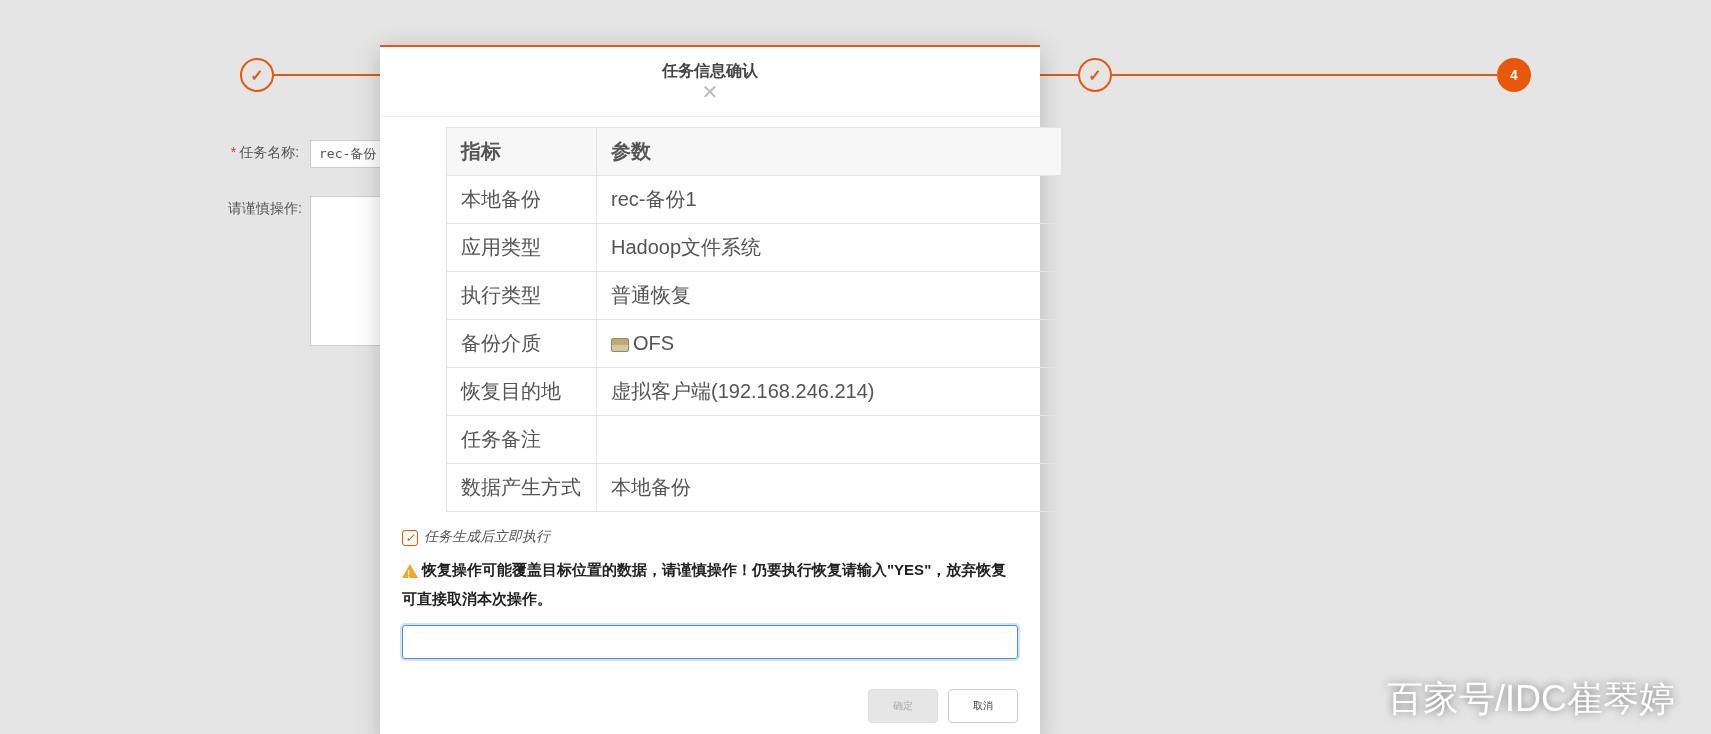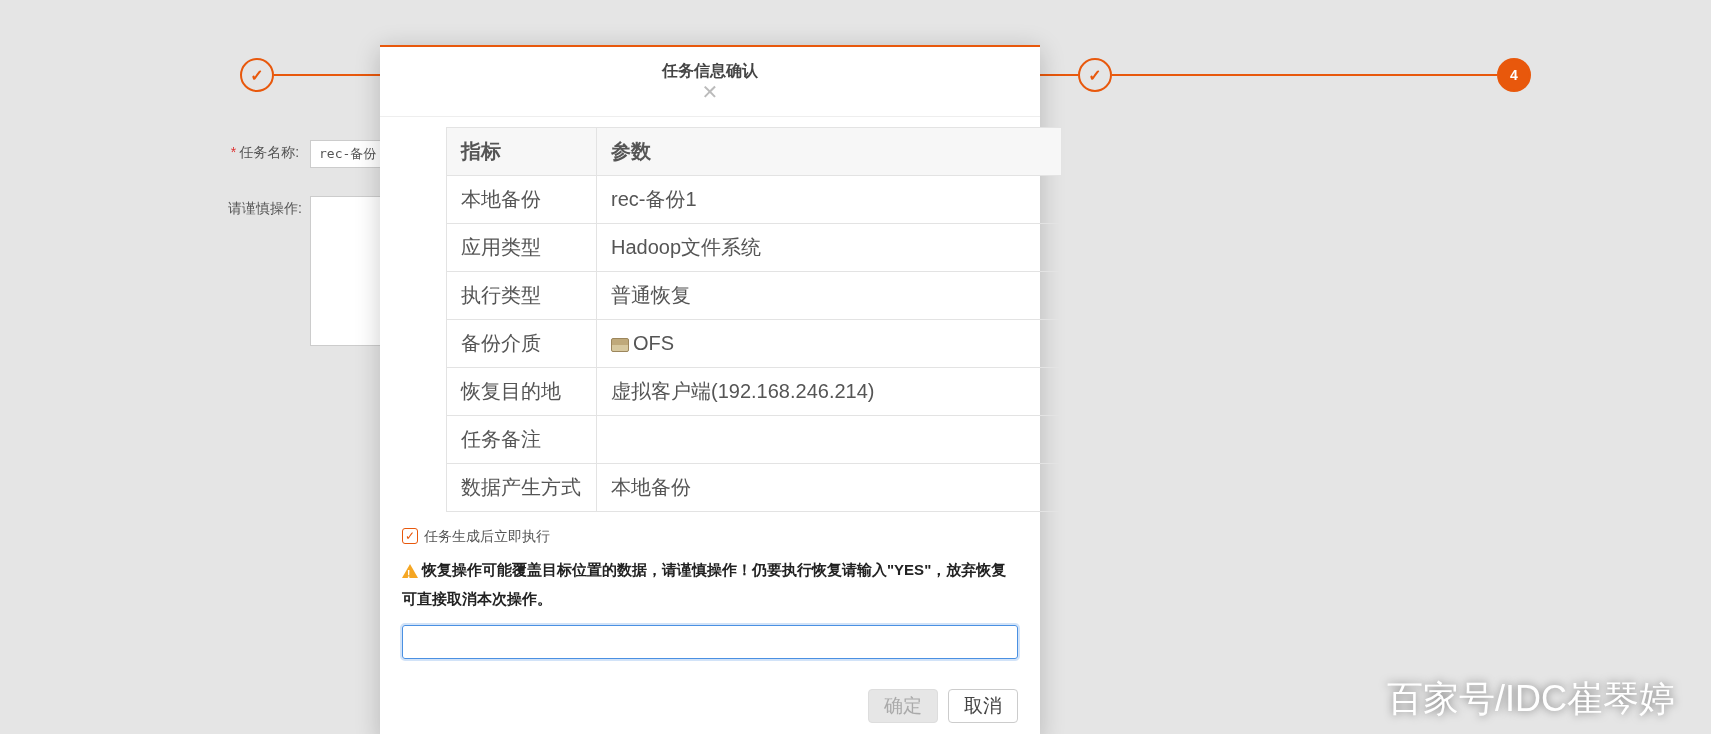--- a/index.html
+++ b/index.html
@@ -147,22 +147,23 @@
   background: linear-gradient(#bfa97a 50%, #d7c89e 50%);
   border: 1px solid #9c865c;
   border-radius: 2px;
   vertical-align: middle;
   margin-right: 4px;
 }
 
 .checkbox-row {
   margin-top: 16px;
   display: flex;
-  align-items: flex-start;
+  align-items: flex-end;
   gap: 6px;
+  font-style: italic;
 }
 .chk {
   width: 16px;
   height: 16px;
   border: 1.5px solid #e8580c;
   border-radius: 3px;
   display: inline-flex;
   align-items: center;
   justify-content: center;
   color: #e8580c;
@@ -213,21 +214,21 @@
   justify-content: flex-end;
   gap: 10px;
   padding: 12px 22px 18px 22px;
 }
 .btn {
   min-width: 70px;
   height: 34px;
   border: 1px solid #ccc;
   background: #fff;
   border-radius: 4px;
-  font-size: 19px;
+  font-size: 10px;
   cursor: pointer;
   color: #444;
 }
 .btn-primary {
   background: #e6e6e6;
   color: #aaa;
   border-color: #ddd;
   cursor: not-allowed;
 }
 

